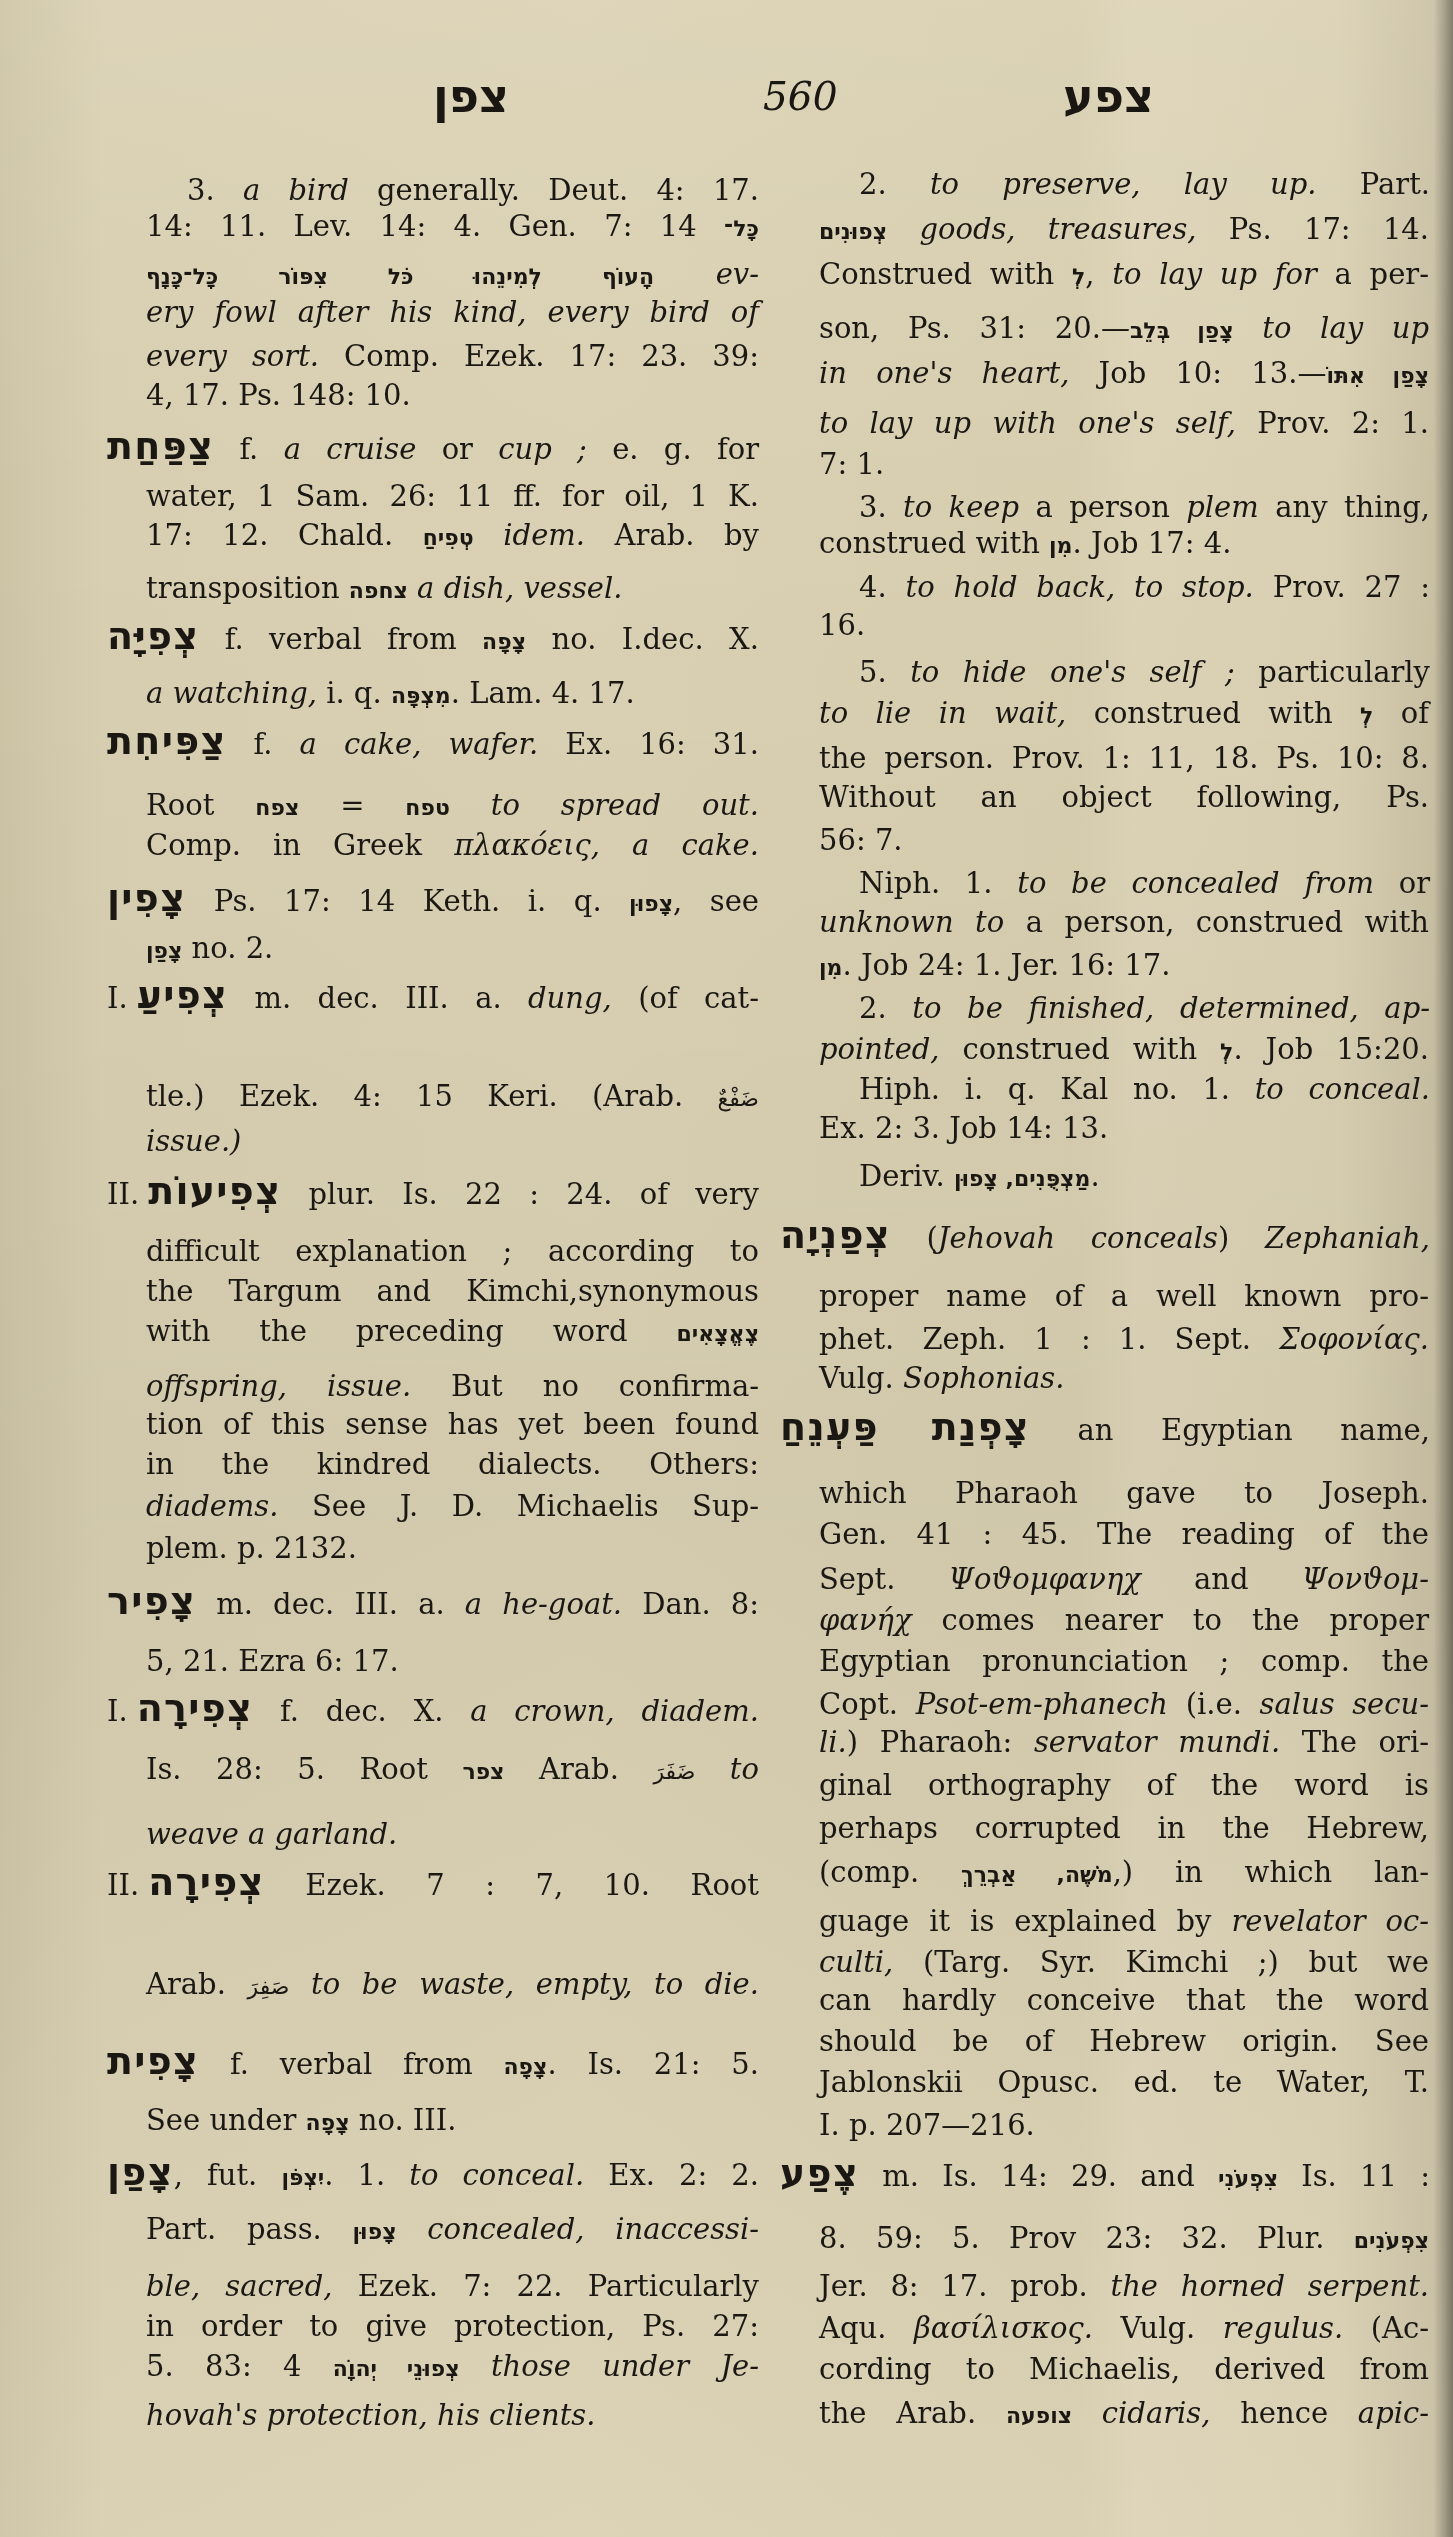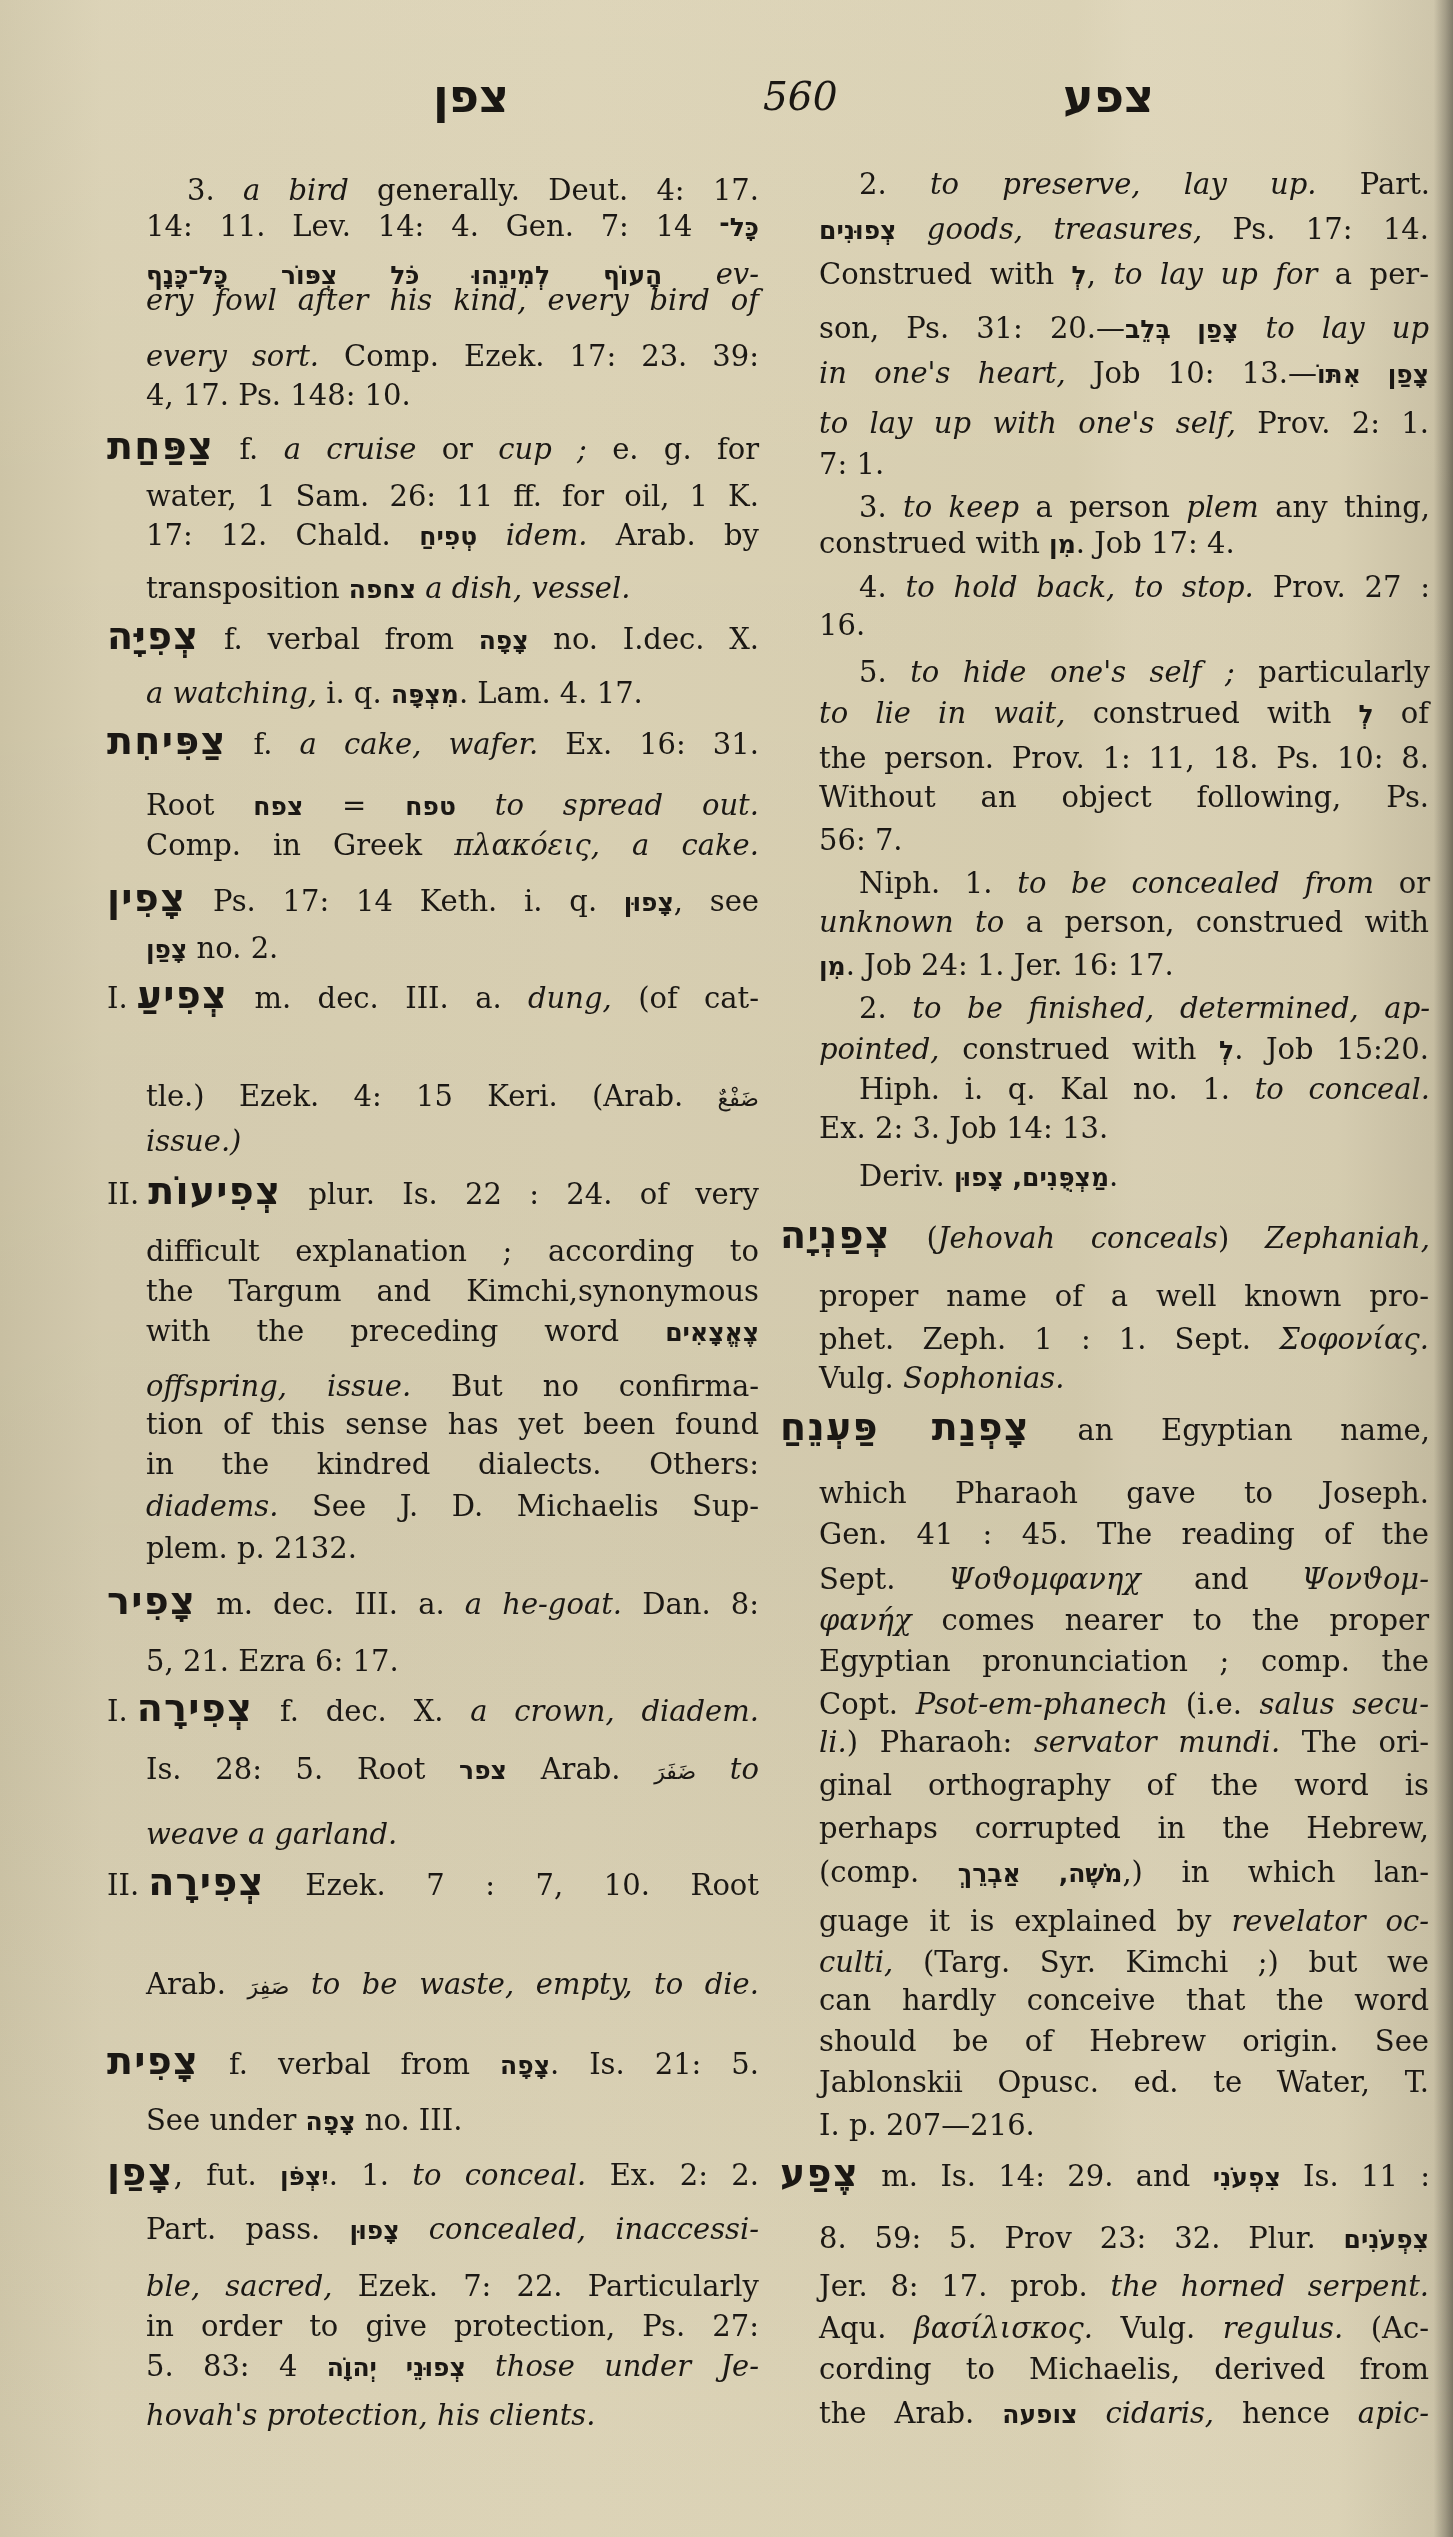--- a/index.html
+++ b/index.html
@@ -24,21 +24,21 @@
   }
   .ln.last { text-align-last:left; }
   .L  { left:146px;  width:613px; }
   .Lh { left:107px;  width:652px; }
   .Li { left:187px;  width:572px; }
   .R  { left:819px; width:610px; }
   .Rh { left:780px; width:650px; }
   .Ri { left:859px; width:571px; }
   .i { font-style:italic; }
   .g { font-style:italic; }
-  .h { font-family:"DejaVu Sans", sans-serif; font-weight:bold; font-size:25px; direction:rtl; unicode-bidi:isolate; }
+  .h { font-family:"DejaVu Sans", sans-serif; font-weight:bold; font-size:22px; direction:rtl; unicode-bidi:isolate; }
   .hw { font-family:"DejaVu Sans", sans-serif; font-weight:bold; font-size:38px; letter-spacing:1.3px; direction:rtl; unicode-bidi:isolate; }
   .a { font-family:Liberation Serif, serif; font-size:22px; direction:rtl; unicode-bidi:isolate; }
   .hom { margin-right:9px; }
 </style>
 </head>
 <body>
 
 <div class="page">
 
   <div>
@@ -46,21 +46,21 @@
     <span id="pg-num" class="hdr hdr-num">560</span>
     <span id="rh-right" class="hdr hdr-he">צפע</span>
   </div>
 
   <div>
 
     <div>
       <div class="ln Li" style="top:170px"><span>3. </span><span class="i">a bird</span><span> generally. Deut. 4: 17.</span></div>
       <div class="ln L" style="top:206px"><span>14: 11. Lev. 14: 4. Gen. 7: 14 </span><span class="h">כָּל־</span></div>
       <div class="ln L" style="top:254px"><span class="h">הָעוֹף לְמִינֵהוּ כֹּל צִפּוֹר כָּל־כָּנָף</span><span class="i"> ev-</span></div>
-      <div class="ln L" style="top:280px"><span class="i">ery fowl after his kind, every bird of</span></div>
+      <div class="ln L" style="top:292px"><span class="i">ery fowl after his kind, every bird of</span></div>
       <div class="ln L" style="top:336px"><span class="i">every sort.</span><span> Comp. Ezek. 17: 23. 39:</span></div>
       <div class="ln L last" style="top:375px"><span>4, 17. Ps. 148: 10.</span></div>
     </div>
 
     <div>
       <div class="ln Lh" style="top:426px"><span class="hw">צַפַּחַת</span><span> f. </span><span class="i">a cruise</span><span> or </span><span class="i">cup ;</span><span> e. g. for</span></div>
       <div class="ln L" style="top:476px"><span>water, 1 Sam. 26: 11 ff. for oil, 1 K.</span></div>
       <div class="ln L" style="top:515px"><span>17: 12. Chald. </span><span class="h">טְפִיחַ</span><span class="i"> idem.</span><span> Arab. by</span></div>
       <div class="ln L last" style="top:568px"><span>transposition </span><span class="h">צחפה</span><span class="i"> a dish, vessel.</span></div>
     </div>

